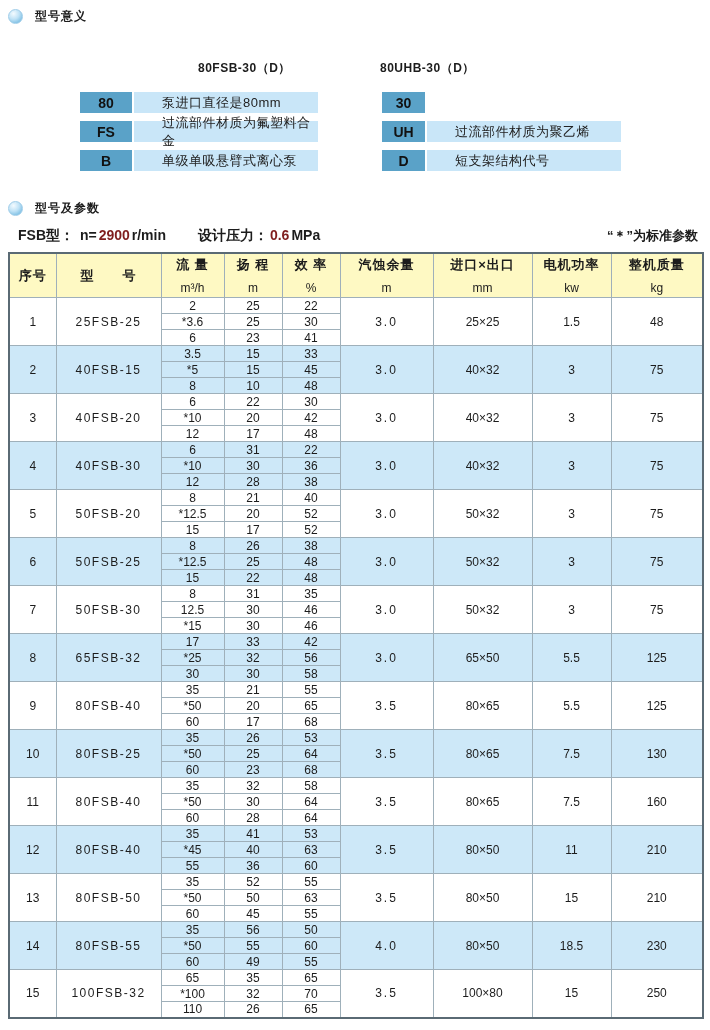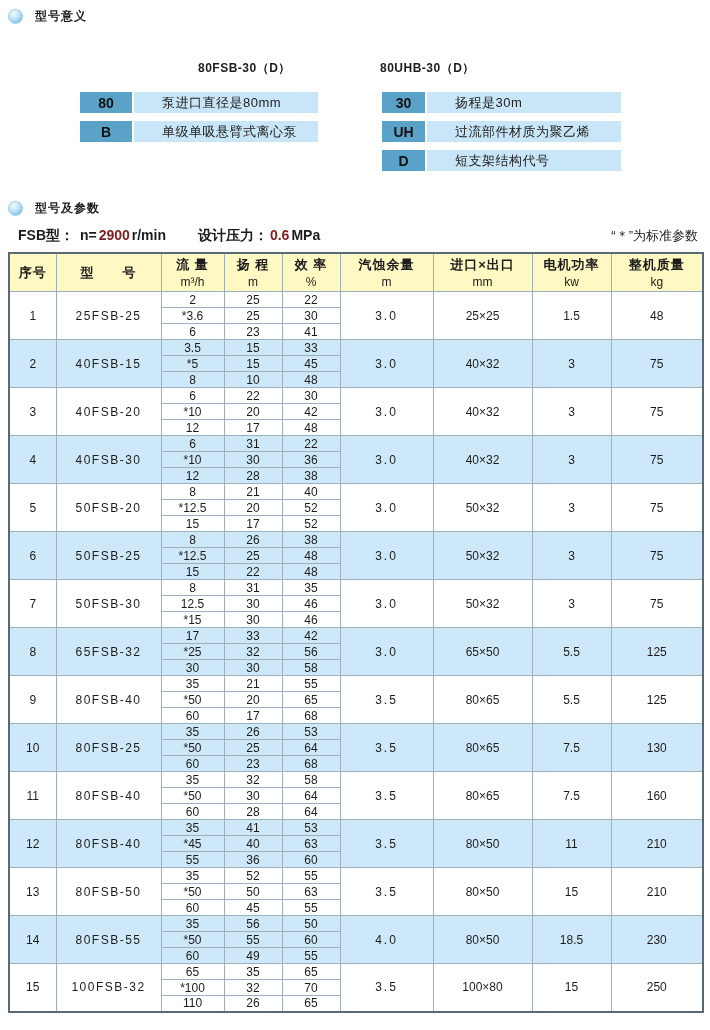--- a/index.html
+++ b/index.html
@@ -32,35 +32,35 @@
     width:184px; background:#c9e6f8; font-size:13px; color:#222;
     display:flex; align-items:center; padding-left:28px; letter-spacing:0.5px;
   }
   .bars-right .bar-desc { width:194px; }
 
   
   .params-line { position:absolute; left:18px; top:227px; width:684px; font-size:14px; font-weight:bold; }
   .params-line .seg { margin-right:2px; }
   .sp { margin-left:26px;text-align:center; }
   .red { color:#7f1d1d; }
-  .std-note { position:absolute; right:4px; top:0; font-size:13px; font-weight:normal; }
+  .std-note { position:absolute; right:4px; top:0; font-size:13px; font-weight:bold; }
 
   
   table.pump-table {
     position:absolute; left:8px; top:252px; width:694px;
     border-collapse:collapse; table-layout:fixed;
     border:2px solid #5a6a74;
   }
   .pump-table th, .pump-table td {
     border:1px solid #9fb0ba; text-align:center; vertical-align:middle;
     overflow:hidden; white-space:nowrap;
   }
   .pump-table thead th { background:#fef9c3; height:36px; font-size:13px; padding:2px 4px; }
   .col-label { font-weight:bold; letter-spacing:1px; }
-  .col-unit { font-weight:normal; font-size:12px; margin-top:1px; }
+  .col-unit { font-weight:normal; font-size:12px; margin-top:7px; }
   .col-unit:empty { display:none; }
   .pump-table tbody td { height:16px; font-size:12px; padding:0 1px; background:#ffffff; }
   .pump-table tbody tr.blue td { background:#cde8f8; }
   .pump-table tbody tr.group-start td { border-top:1px solid #5f707a; }
   .pump-table tbody td.model-cell { letter-spacing:1.5px; }
   .pump-table tbody td.npsh-cell { letter-spacing:2px; }
   .pump-table tbody td.bold { font-weight:normal; }
 </style>
 </head>
 <body>
@@ -74,29 +74,32 @@
 
   <div class="model-heading" style="left:198px; top:60px;">80FSB-30（D）</div>
   <div class="model-heading" style="left:380px; top:60px;">80UHB-30（D）</div>
 
   <div class="bars bars-left" style="left:80px; top:92px;">
     <div class="bar-row">
       <span class="bar-code">80</span>
       <span class="bar-desc">泵进口直径是80mm</span>
     </div>
     <div class="bar-row">
+      <span class="bar-code">FS</span>
+      <span class="bar-desc">过流部件材质为氟塑料合金</span>
+    </div>
+    <div class="bar-row">
       <span class="bar-code">B</span>
       <span class="bar-desc">单级单吸悬臂式离心泵</span>
     </div>
   </div>
 
   <div class="bars bars-right" style="left:382px; top:92px;">
     <div class="bar-row">
       <span class="bar-code">30</span>
-      <span class="bar-desc">扬程是30m</span>
     </div>
     <div class="bar-row">
       <span class="bar-code">UH</span>
       <span class="bar-desc">过流部件材质为聚乙烯</span>
     </div>
     <div class="bar-row">
       <span class="bar-code">D</span>
       <span class="bar-desc">短支架结构代号</span>
     </div>
   </div>

